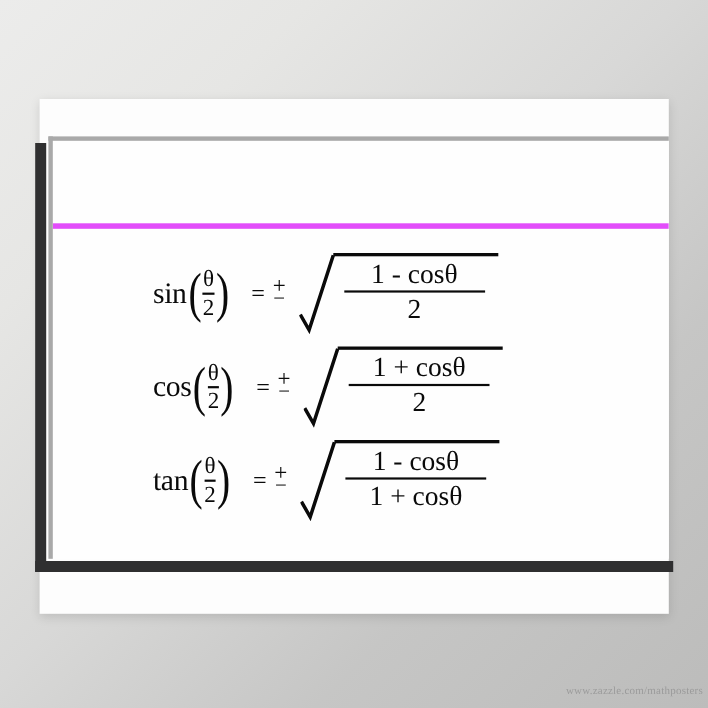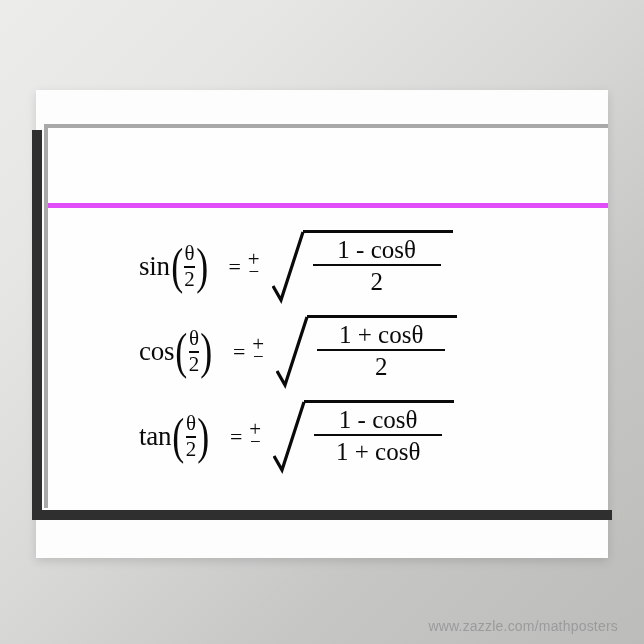--- a/index.html
+++ b/index.html
@@ -199,24 +199,24 @@
     font-size: 25px;
     min-width: 128px;
   }
   .frac-big .num { padding: 1px 4px 0 4px; text-align: center; }
   .frac-big .den { padding-top: 2px; }
   .frac-big .bar { height: 2px; margin-top: 2px; }
 
   
   #poster-credit {
     position: absolute;
-    right: 26px;
+    right: 5px;
     bottom: 10px;
-    font-family: Liberation Sans, sans-serif;
-    font-size: 14px;
+    font-family: Liberation Serif, serif;
+    font-size: 10px;
     color: #9b9b9b;
     letter-spacing: 0.2px;
     white-space: nowrap;
   }
 </style>
 </head>
 <body>
 
 <div id="poster-scene">
 

